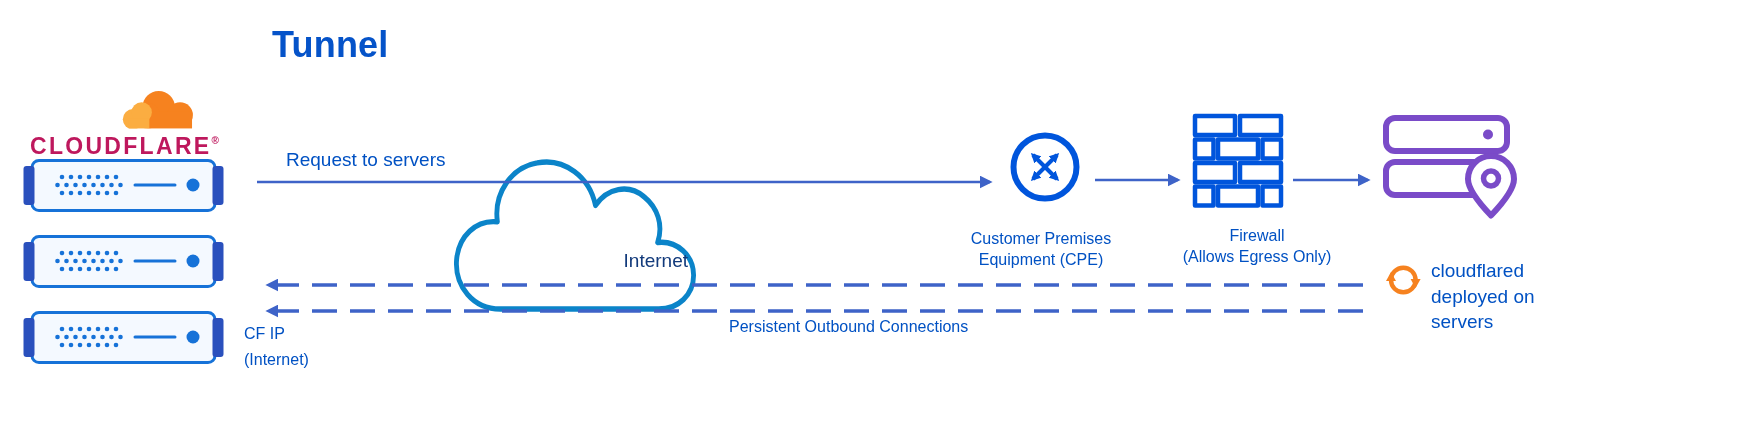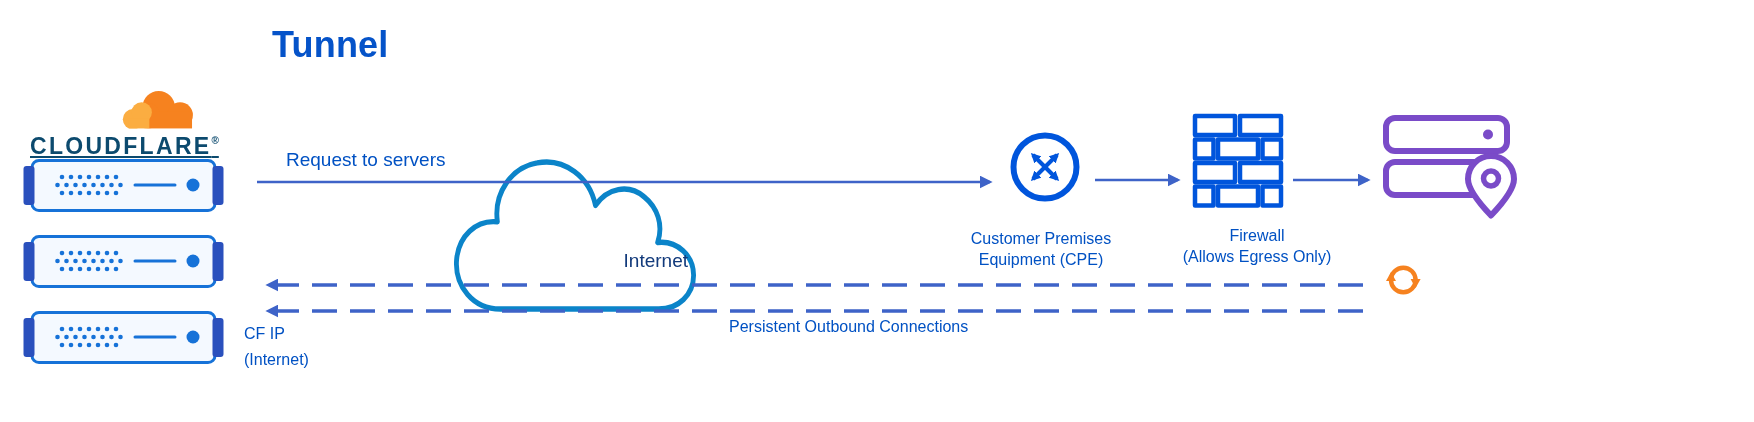--- a/index.html
+++ b/index.html
@@ -6,21 +6,21 @@
   .canvas {
     position: relative; width: 1754px; height: 422px; background: #ffffff;
     font-family: "Liberation Sans", sans-serif; overflow: hidden; margin-top: 16px;
   }
   .abs { position: absolute; }
   .lbl { color: #0051c3; font-size: 16px; line-height: 1.3; }
   .small { font-size: 19px; }
   .ml { white-space: pre-line; }
   .center { text-align: center; }
   .title { color: #0553c9; font-size: 36px; font-weight: 700; letter-spacing: .2px; }
-  .brand { color: #0c4a6e; font-size: 23px; font-weight: 800; letter-spacing: 2.3px; text-decoration: underline; }
+  .brand { color: #be185d; font-size: 23px; font-weight: 800; letter-spacing: 2.3px; }
   .brand .reg { font-size: 10px; vertical-align: 10px; letter-spacing: 0; }
   .internet { color: #123a7b; font-size: 19px; font-weight: 400; text-align: right; } .z2 { z-index: 2; } .z3 { z-index: 3; } .z4 { z-index: 4; } .z5 { z-index: 5; }
 </style>
 </head>
 <body>
 
 <div class="canvas">
 
   <svg width="0" height="0" style="position:absolute" aria-hidden="true">
     <defs>
@@ -153,19 +153,22 @@
 
   <div class="abs internet center z5" style="left:448px; top:234px; width:240px">Internet</div>
 
   <div class="abs lbl center ml z5" style="left:941px; top:213px; width:200px">Customer Premises
 Equipment (CPE)</div>
 
   <div class="abs lbl center ml z5" style="left:1150px; top:210px; width:214px">Firewall
 (Allows Egress Only)</div>
 
 
+  <div class="abs lbl small ml z5" style="left:1431px; top:242px; line-height:25.5px">cloudflared
+deployed on
+servers</div>
 
   <div class="abs lbl z5" style="left:729px; top:301px">Persistent Outbound Connections</div>
 
   <div class="abs lbl ml z5" style="left:244px; top:305px; line-height:26px">CF IP
 (Internet)</div>
 
 </div>
 
 </body></html>

